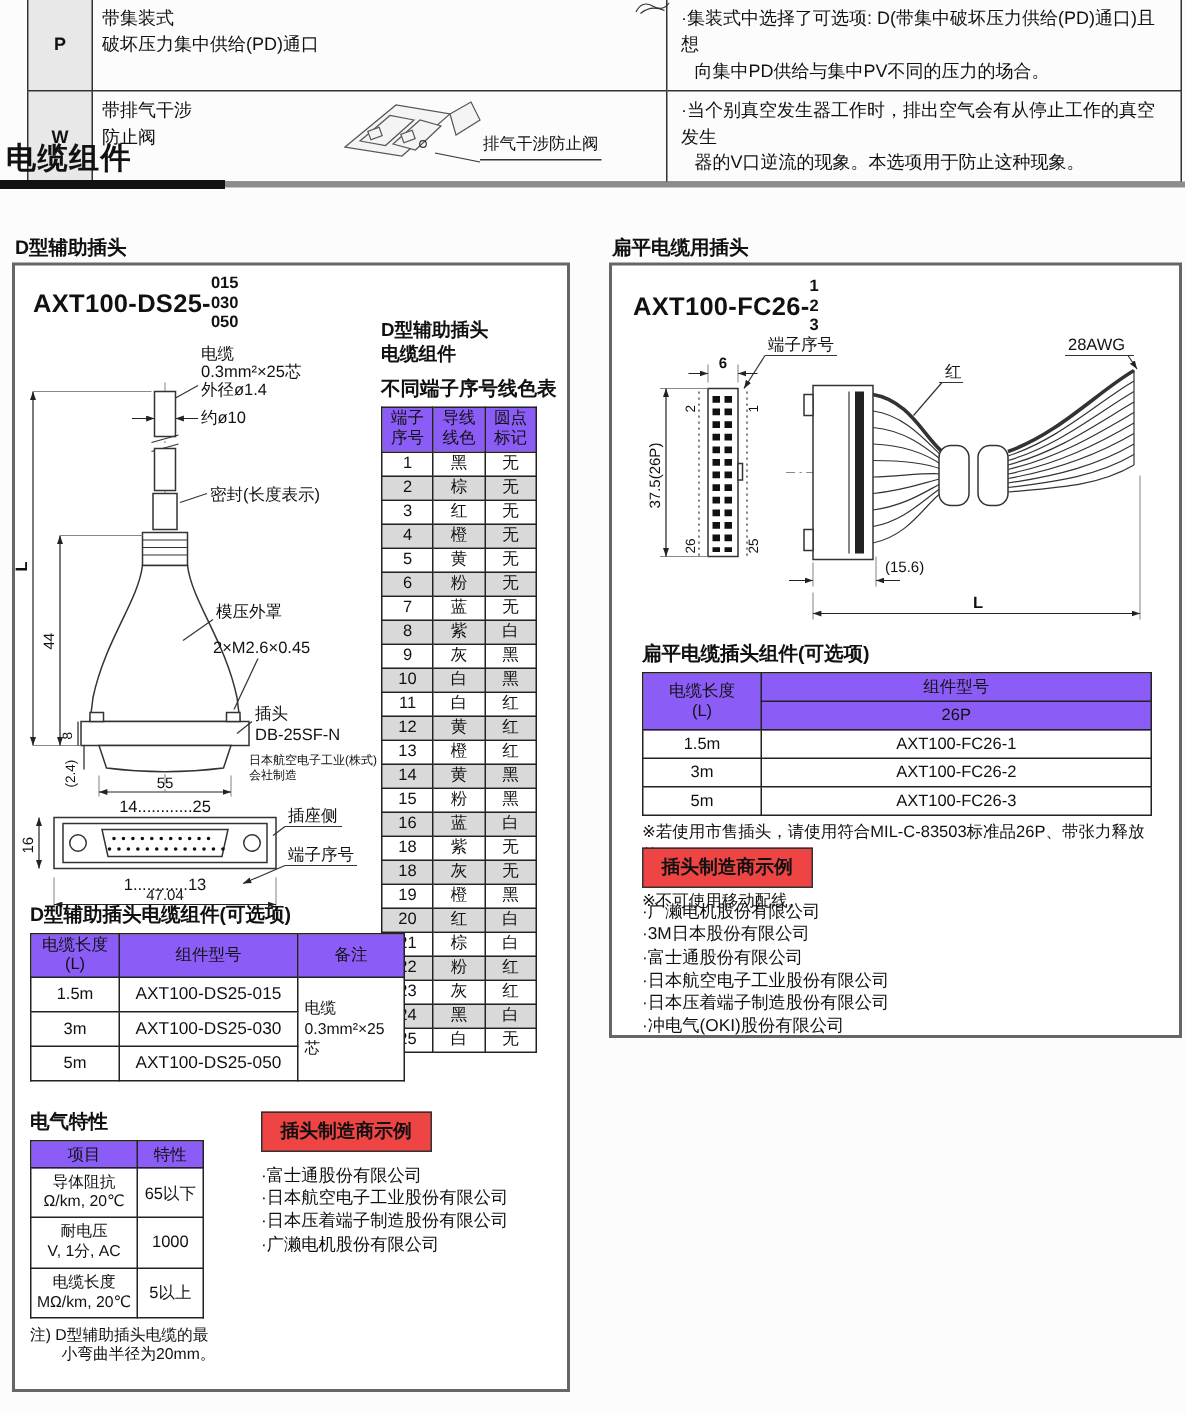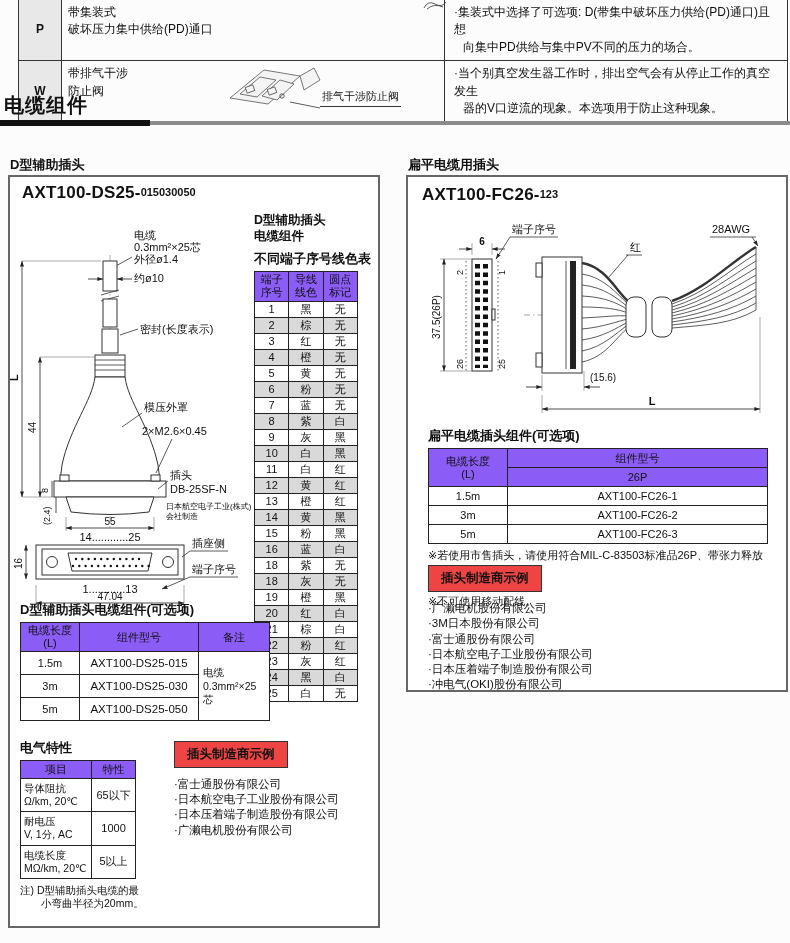--- a/index.html
+++ b/index.html
@@ -25,21 +25,21 @@
   .section-title{position:absolute;left:4px;top:92px;font-size:20px;font-weight:bold;letter-spacing:1px;}
   .rule-black{position:absolute;left:0;top:120px;width:150px;height:6px;background:#111;}
   .rule-gray{position:absolute;left:150px;top:121px;width:640px;height:4px;background:#8c8c8c;}
   
   .subhead{position:absolute;top:156px;font-size:13px;font-weight:bold;}
   .box{position:absolute;top:175px;border:2px solid #666;background:#fff;box-sizing:border-box;}
   .box-left{left:8px;width:372px;height:753px;}
   .box-right{left:406px;width:382px;height:517px;}
   .model{position:absolute;display:flex;align-items:center;font-weight:bold;}
   .model .prefix{font-size:17px;letter-spacing:0.2px;}
-  .model .opts{display:flex;flex-direction:row;font-size:11px;line-height:1.2;}
+  .model .opts{display:flex;flex-direction:column;font-size:11px;line-height:1.2;}
   
   table.dt{border-collapse:collapse;background:#fff;}
   table.dt th,table.dt td{border:1px solid #222;font-weight:normal;padding:1px 3px;}
   table.dt th{background:#8b5cf6;}
   
   .colorblock{position:absolute;left:244px;top:36px;width:118px;}
   .colorblock .ttl{font-size:12.5px;font-weight:bold;line-height:1.25;}
   .colorblock .sub{font-size:13px;font-weight:bold;margin:6px 0 3px 0;}
   .color-table{width:104px;font-size:11px;text-align:center;}
   .color-table th div{line-height:1.2;}
@@ -52,21 +52,21 @@
   .ds-table th{text-align:center;line-height:1.2;padding:3px 4px;}
   .ds-table td{text-align:center;height:20px;}
   .ds-table .mono{font-size:11.5px;}
   .ds-table .remark{font-size:10.5px;text-align:left;line-height:1.3;padding:2px 4px;}
   .notes{font-size:11px;line-height:1.38;margin-top:4px;}
   .notes .ind{padding-left:12px;}
   
   .elecblock{position:absolute;left:10px;top:562px;width:150px;}
   .elec-table{font-size:11px;width:116px;}
   .elec-table th{padding:2px;}
-  .elec-table .item{font-size:10.5px;line-height:1.25;padding:3px 3px;}
+  .elec-table .item{font-size:10.5px;line-height:1.25;padding:3px 3px;text-align:center;}
   .elec-table .val{text-align:center;}
   .elec-note{font-size:10.5px;line-height:1.3;margin-top:5px;}
   .elec-note .ind{padding-left:21px;}
   
   .makers-left{position:absolute;left:164px;top:564px;width:200px;}
   .makers-right{position:absolute;left:20px;top:388px;width:330px;}
   .mk-title{display:inline-block;border:1px solid #333;font-size:12.5px;font-weight:bold;
     padding:4px 12px;background:#ef4444;}
   .mk-list{margin-top:9px;font-size:11.5px;line-height:1.33;}
   .makers-left .mk-list{line-height:1.32;}

